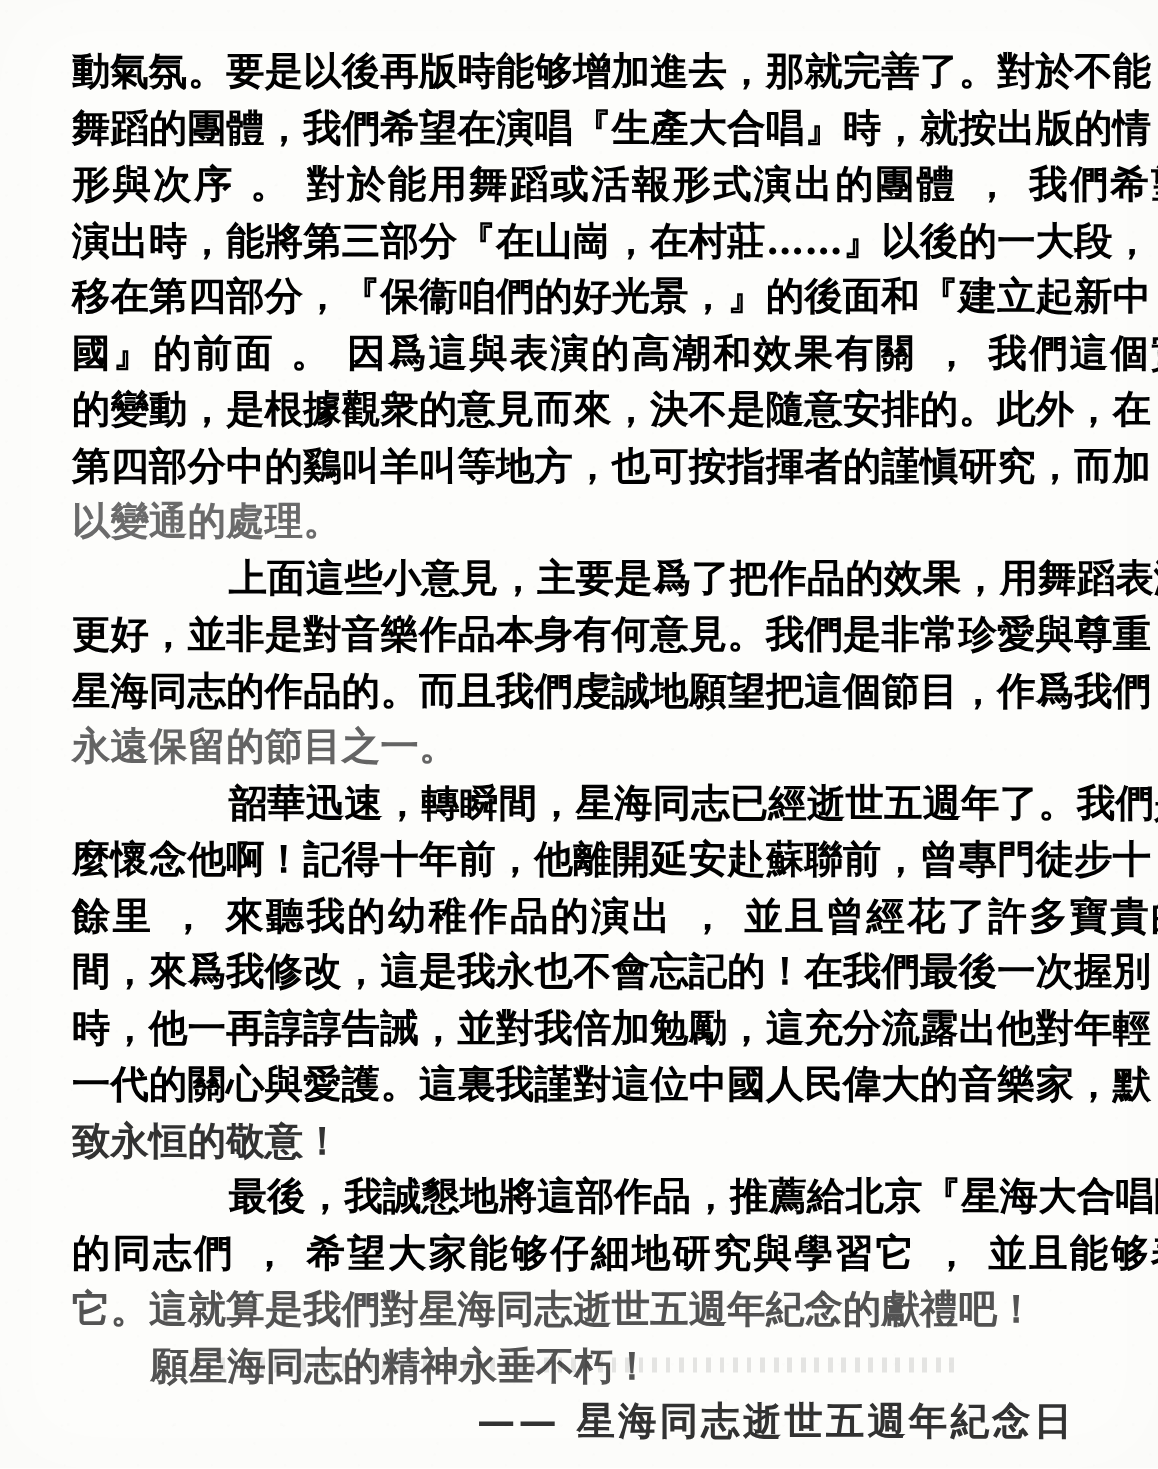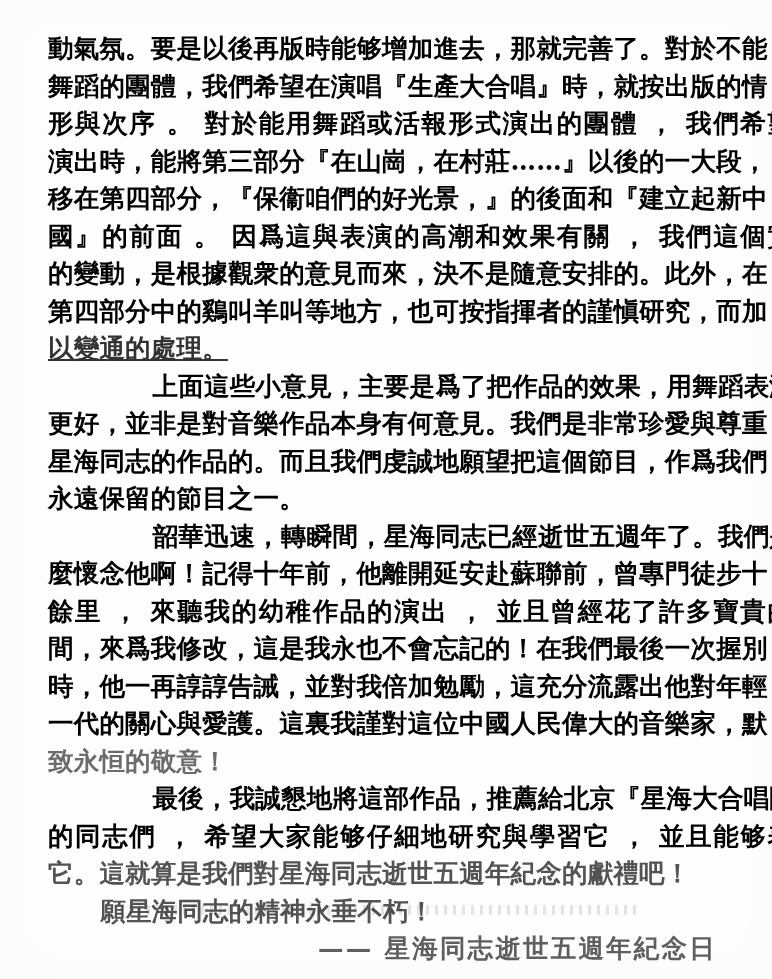--- a/index.html
+++ b/index.html
@@ -108,50 +108,50 @@
 
     <div class="para">
       <div class="line just" style="color: rgb(18, 18, 18);"><span class="fill">動氣氛。要是以後再版時能够增加進去，那就完善了。對於不能</span></div>
       <div class="line just" style="color: rgb(18, 18, 18);"><span class="fill">舞蹈的團體，我們希望在演唱『生產大合唱』時，就按出版的情</span></div>
       <div class="line just sp1" style="color: rgb(18, 18, 18);"><span class="fill">形與次序 。 對於能用舞蹈或活報形式演出的團體 ， 我們希望在</span></div>
       <div class="line just" style="color: rgb(18, 18, 18);"><span class="fill">演出時，能將第三部分『在山崗，在村莊……』以後的一大段，</span></div>
       <div class="line just" style="color: rgb(18, 18, 18);"><span class="fill">移在第四部分，『保衞咱們的好光景，』的後面和『建立起新中</span></div>
       <div class="line just sp1" style="color: rgb(18, 18, 18);"><span class="fill">國』的前面 。 因爲這與表演的高潮和效果有關 ， 我們這個實際</span></div>
       <div class="line just" style="color: rgb(18, 18, 18);"><span class="fill">的變動，是根據觀衆的意見而來，決不是隨意安排的。此外，在</span></div>
       <div class="line just" style="color: rgb(18, 18, 18);"><span class="fill">第四部分中的鷄叫羊叫等地方，也可按指揮者的謹愼研究，而加</span></div>
-      <div class="line" style="color: #0c4a6e; text-decoration: underline;"><span>以變通的處理。</span></div>
+      <div class="line" style="color: #8b5cf6;"><span>以變通的處理。</span></div>
     </div>
 
     <div class="para">
       <div class="line just indent" style="color: rgb(18, 18, 18);"><span class="fill">上面這些小意見，主要是爲了把作品的效果，用舞蹈表演得</span></div>
       <div class="line just" style="color: rgb(18, 18, 18);"><span class="fill">更好，並非是對音樂作品本身有何意見。我們是非常珍愛與尊重</span></div>
       <div class="line just" style="color: rgb(18, 18, 18);"><span class="fill">星海同志的作品的。而且我們虔誠地願望把這個節目，作爲我們</span></div>
-      <div class="line" style="color: #000000;"><span>永遠保留的節目之一。</span></div>
+      <div class="line" style="color: #a16207;"><span>永遠保留的節目之一。</span></div>
     </div>
 
     <div class="para">
       <div class="line just indent" style="color: rgb(18, 18, 18);"><span class="fill">韶華迅速，轉瞬間，星海同志已經逝世五週年了。我們是多</span></div>
       <div class="line just" style="color: rgb(18, 18, 18);"><span class="fill">麼懷念他啊！記得十年前，他離開延安赴蘇聯前，曾專門徒步十</span></div>
       <div class="line just sp1" style="color: rgb(18, 18, 18);"><span class="fill">餘里 ， 來聽我的幼稚作品的演出 ， 並且曾經花了許多寶貴的時</span></div>
       <div class="line just" style="color: rgb(18, 18, 18);"><span class="fill">間，來爲我修改，這是我永也不會忘記的！在我們最後一次握別</span></div>
       <div class="line just" style="color: rgb(18, 18, 18);"><span class="fill">時，他一再諄諄告誡，並對我倍加勉勵，這充分流露出他對年輕</span></div>
       <div class="line just" style="color: rgb(18, 18, 18);"><span class="fill">一代的關心與愛護。這裏我謹對這位中國人民偉大的音樂家，默</span></div>
-      <div class="line" style="color: #8b5cf6;"><span>致永恒的敬意！</span></div>
+      <div class="line" style="color: #0c4a6e;"><span>致永恒的敬意！</span></div>
     </div>
 
     <div class="para">
       <div class="line just indent" style="color: rgb(18, 18, 18);"><span class="fill">最後，我誠懇地將這部作品，推薦給北京『星海大合唱團』</span></div>
       <div class="line just sp1" style="color: rgb(18, 18, 18);"><span class="fill">的同志們 ， 希望大家能够仔細地研究與學習它 ， 並且能够表演</span></div>
       <div class="line" style="color: #0369a1;"><span>它。這就算是我們對星海同志逝世五週年紀念的獻禮吧！</span></div>
     </div>
 
     <div class="para">
       <div class="line indent" style="color: #0369a1;"><span>願星海同志的精神永垂不朽！</span></div>
     </div>
 
-    <div class="line sig" style="color: #ef4444;"><span>—— 星海同志逝世五週年紀念日</span></div>
+    <div class="line sig" style="color: #0c4a6e;"><span>—— 星海同志逝世五週年紀念日</span></div>
 
   </div>
 
   <div id="bleed"></div>
   <div id="grain"></div>
 
 </div>
 
 </body></html>

